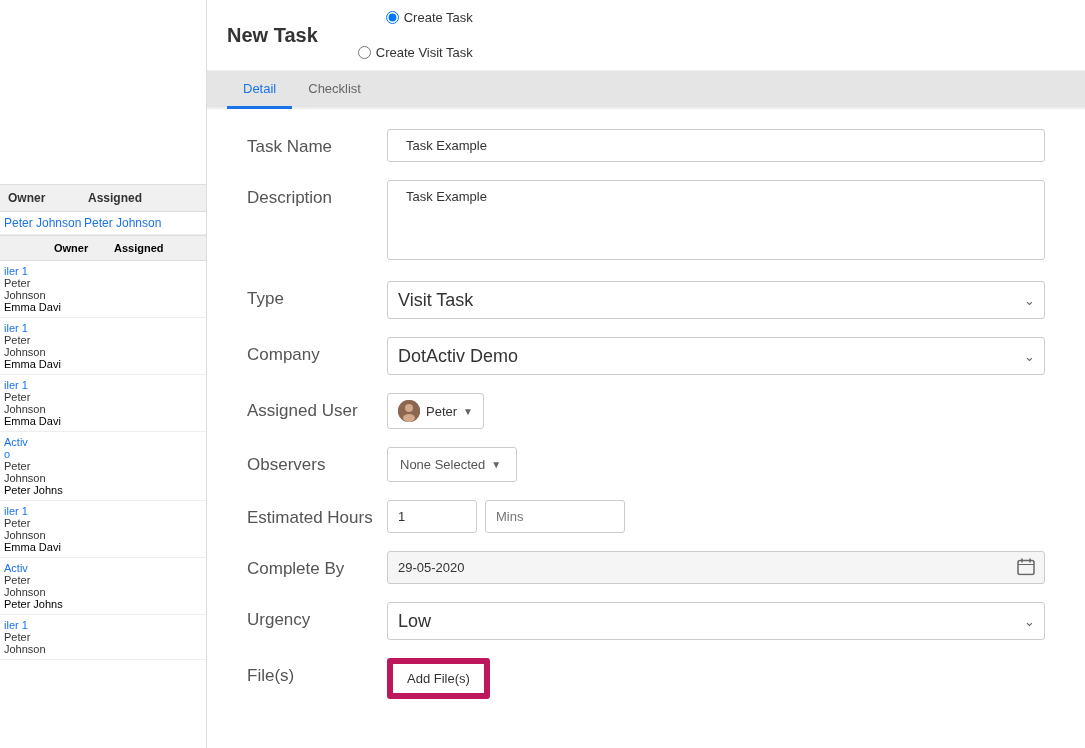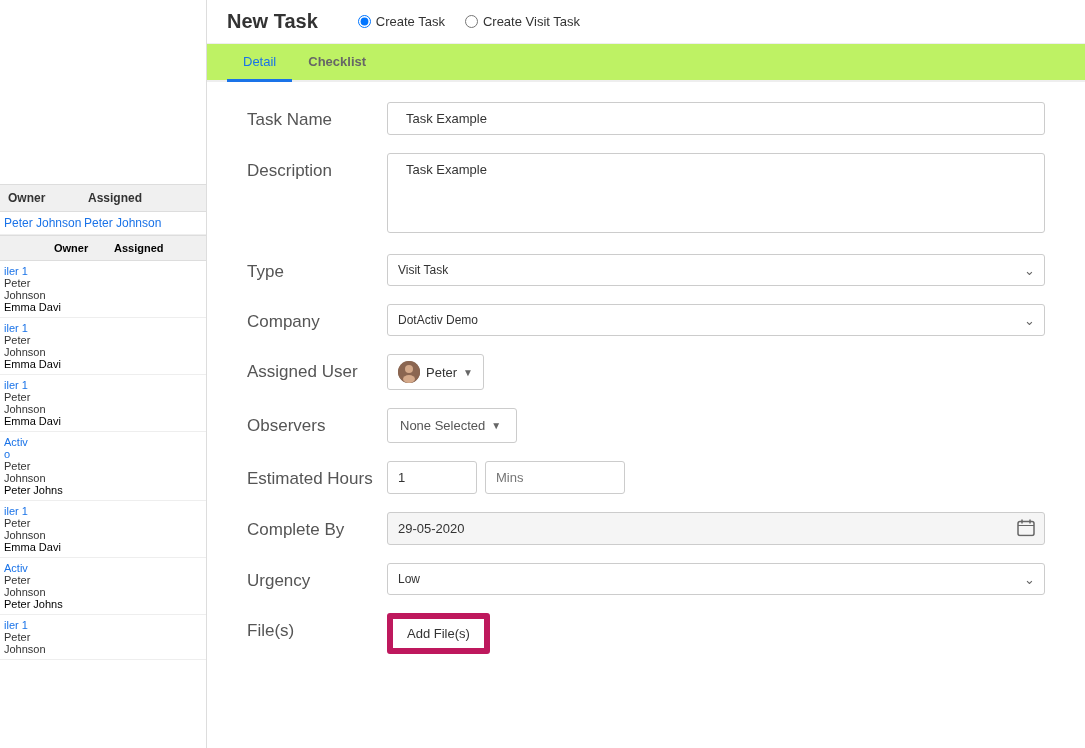--- a/index.html
+++ b/index.html
@@ -84,46 +84,46 @@
     .form-title {
       font-size: 20px;
       font-weight: 600;
       color: #333;
       margin-right: 40px;
     }
     .radio-group {
       display: flex;
       align-items: flex-end;
       gap: 20px;
+      flex-direction: column;
     }
     .radio-option {
       display: flex;
       align-items: center;
       gap: 5px;
       cursor: pointer;
       font-size: 13px;
       color: #333;
     }
     .radio-option input[type="radio"] { cursor: pointer; }
 
     
     .tabs {
       display: flex;
       border-bottom: 2px solid #eee;
       padding: 0 20px;
-      background: #bef264;
+      background: #e5e5e5;
     }
     .tab {
       padding: 10px 16px;
       cursor: pointer;
       font-size: 13px;
       color: #666;
       border-bottom: 3px solid transparent;
       margin-bottom: -2px;
-      font-weight: bold;
     }
     .tab.active {
       color: #1a73e8;
       border-bottom: 3px solid #1a73e8;
       font-weight: 500;
     }
 
     
     .form-body {
       padding: 20px 40px;
@@ -159,21 +159,21 @@
     }
     .select-wrapper {
       position: relative;
       width: 100%;
     }
     .select-input {
       width: 100%;
       padding: 8px 32px 8px 10px;
       border: 1px solid #ccc;
       border-radius: 3px;
-      font-size: 12px;
+      font-size: 18px;
       color: #333;
       background: #fff;
       appearance: none;
       -webkit-appearance: none;
       cursor: pointer;
     }
     .select-arrow {
       position: absolute;
       right: 10px;
       top: 50%;

